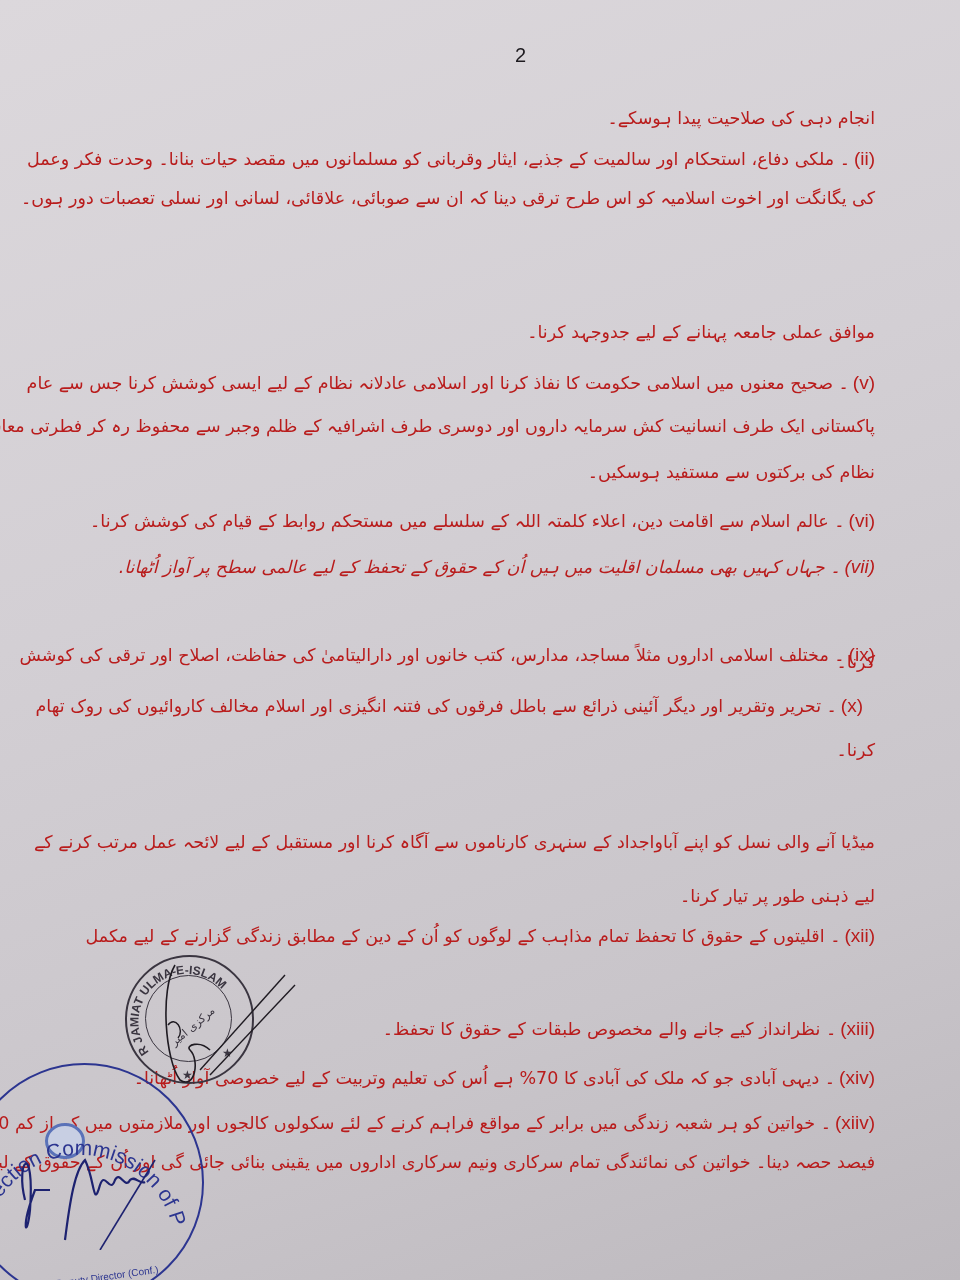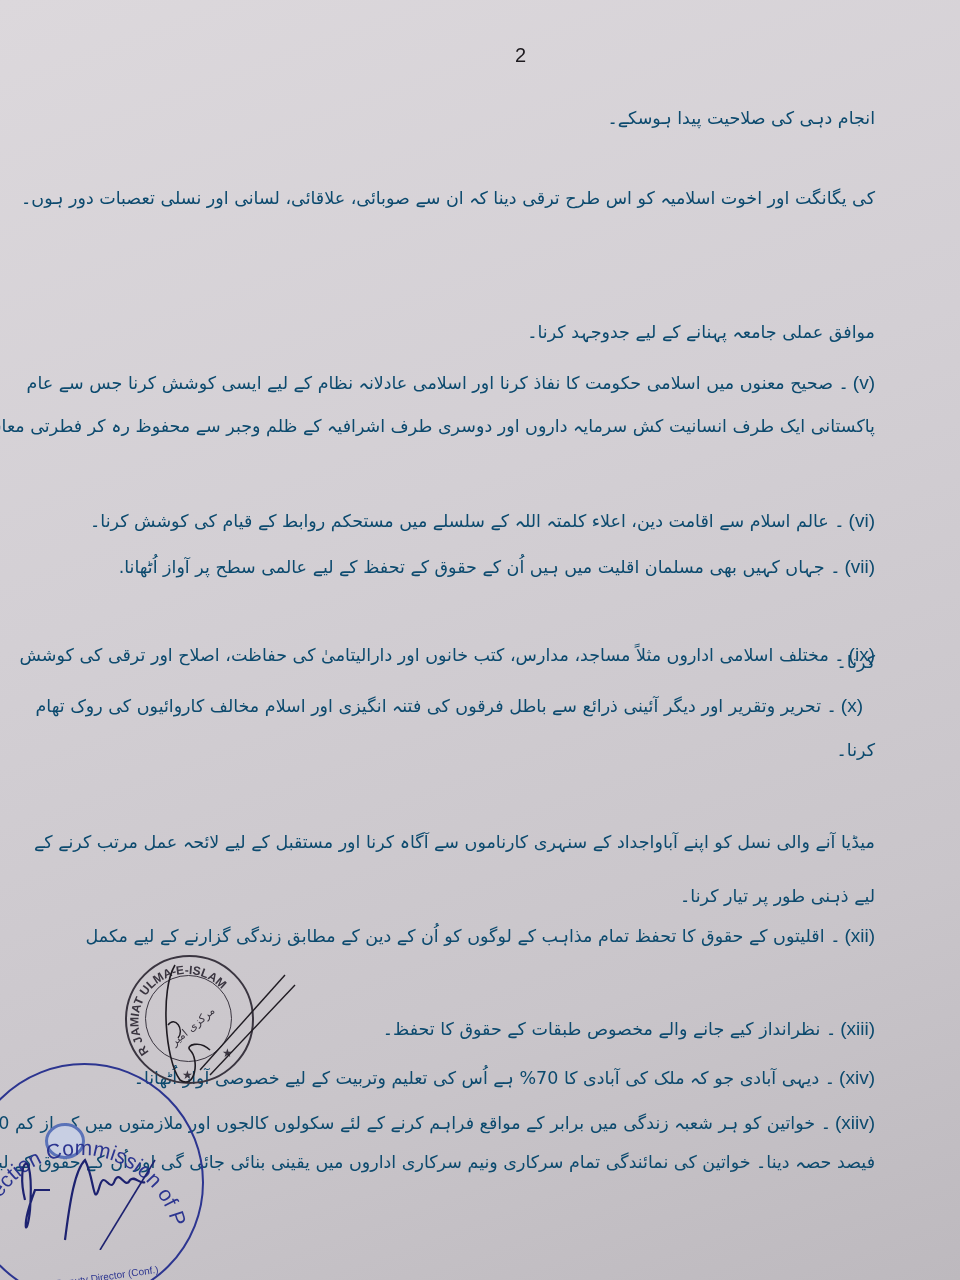--- a/index.html
+++ b/index.html
@@ -11,21 +11,21 @@
   }
   .page {
     position: absolute; left: 0; top: 0; width: 960px; height: 1280px;
   }
   .page-number {
     position: absolute; top: 44px; left: 515px;
     font-family: "Liberation Sans", sans-serif; font-size: 20px; color: #1e1b20;
   }
   .line {
     position: absolute; direction: rtl; text-align: right;
-    color: #0c4a6e; font-size: 17.5px; white-space: nowrap;
+    color: #b91c1c; font-size: 17.5px; white-space: nowrap;
     font-family: "DejaVu Sans", sans-serif;
   }
   .line.justify { text-align: justify; text-align-last: justify; }
   .num {
     direction: ltr; unicode-bidi: isolate; font-family: "Liberation Sans", sans-serif;
     font-size: 19px; display: inline-block; margin-left: 4px;
   }
   .stamp {
     position: absolute; border-radius: 50%;
   }
@@ -52,41 +52,47 @@
 <body>
 
 <div class="page">
 
   <div class="page-number">2</div>
 
   <div class="line" style="top:108px; right:85px;">
     <span>انجام دہی کی صلاحیت پیدا ہوسکے۔</span>
   </div>
 
+  <div class="line justify" style="top:148px; right:85px; width:770px;">
+    <span class="num">(ii)</span><span>۔ ملکی دفاع، استحکام اور سالمیت کے جذبے، ایثار وقربانی کو مسلمانوں میں مقصد حیات بنانا۔ وحدت فکر وعمل</span>
+  </div>
   <div class="line justify" style="top:188px; right:85px; width:690px;">
     <span>کی یگانگت اور اخوت اسلامیہ کو اس طرح ترقی دینا کہ ان سے صوبائی، علاقائی، لسانی اور نسلی تعصبات دور ہوں۔</span>
   </div>
 
 
   <div class="line" style="top:322px; right:85px;">
     <span>موافق عملی جامعہ پہنانے کے لیے جدوجہد کرنا۔</span>
   </div>
 
   <div class="line justify" style="top:372px; right:85px; width:780px;">
     <span class="num">(v)</span><span>۔ صحیح معنوں میں اسلامی حکومت کا نفاذ کرنا اور اسلامی عادلانہ نظام کے لیے ایسی کوشش کرنا جس سے عام</span>
   </div>
   <div class="line justify" style="top:416px; right:85px; width:780px;">
     <span>پاکستانی ایک طرف انسانیت کش سرمایہ داروں اور دوسری طرف اشرافیہ کے ظلم وجبر سے محفوظ رہ کر فطرتی معاشرتی</span>
   </div>
+  <div class="line" style="top:462px; right:85px;">
+    <span>نظام کی برکتوں سے مستفید ہوسکیں۔</span>
+  </div>
 
   <div class="line" style="top:510px; right:85px;">
     <span class="num">(vi)</span><span>۔ عالم اسلام سے اقامت دین، اعلاء کلمتہ اللہ کے سلسلے میں مستحکم روابط کے قیام کی کوشش کرنا۔</span>
   </div>
 
-  <div class="line" style="top:556px; right:85px;">
+  <div class="line" style="top:556px; right:85px;font-style:italic;">
     <span class="num">(vii)</span><span>۔ جہاں کہیں بھی مسلمان اقلیت میں ہیں اُن کے حقوق کے تحفظ کے لیے عالمی سطح پر آواز اُٹھانا.</span>
   </div>
 
   <div class="line justify" style="top:600px; right:85px; width:770px;margin-top:44px;">
     <span class="num">(ix)</span><span>۔ مختلف اسلامی اداروں مثلاً مساجد، مدارس، کتب خانوں اور دارالیتامیٰ کی حفاظت، اصلاح اور ترقی کی کوشش</span>
   </div>
   <div class="line" style="top:652px; right:85px;">
     <span>کرنا۔</span>
   </div>
 

